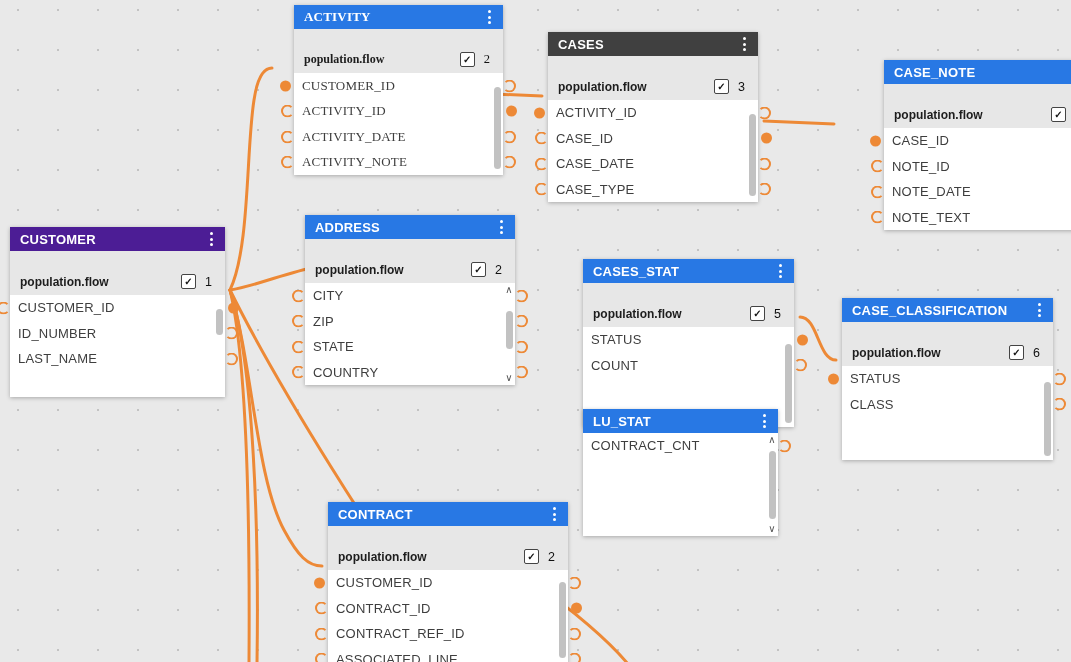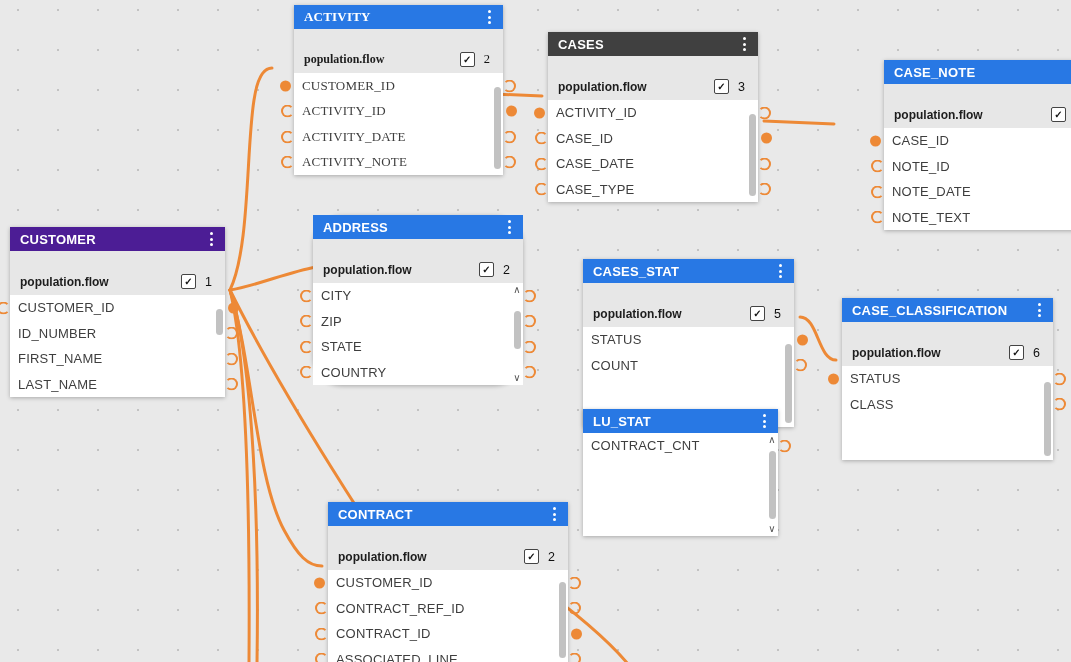--- a/index.html
+++ b/index.html
@@ -186,31 +186,27 @@
         <div class="frow">
           <span class="port l open"></span>
           <span class="fname">CUSTOMER_ID</span>
           <span class="port r connected"></span>
         </div>
         <div class="frow">
           <span class="fname">ID_NUMBER</span>
           <span class="port r open"></span>
         </div>
         <div class="frow">
-          <span class="fname">FIRST_NAME</span>
-          <span class="port r open"></span>
-        </div>
-        <div class="frow">
           <span class="fname">LAST_NAME</span>
           <span class="port r open"></span>
         </div>
         <span class="vthumb" style="top: 14px; height: 26px;"></span>
       </div>
     </div>
-    <div class="table" style="left: 313px; top: 215px; width: 210px; border-radius: 28px;">
+    <div class="table" style="left: 305px; top: 215px; width: 210px;">
       <div class="thead" style="background: rgb(40, 120, 228);">
         <span class="ttl">ADDRESS</span>
         <span class="kebab">
           <i></i>
           <i></i>
           <i></i>
         </span>
       </div>
       <div class="flow">
         <span class="flbl">population.flow</span>
@@ -330,27 +326,27 @@
         <span class="num">2</span>
       </div>
       <div class="tbody" style="height: 101px;">
         <div class="frow">
           <span class="port l connected"></span>
           <span class="fname">CUSTOMER_ID</span>
           <span class="port r open"></span>
         </div>
         <div class="frow">
           <span class="port l open"></span>
+          <span class="fname">CONTRACT_ID</span>
+          <span class="port r connected"></span>
+        </div>
+        <div class="frow">
+          <span class="port l open"></span>
           <span class="fname">CONTRACT_REF_ID</span>
           <span class="port r open"></span>
-        </div>
-        <div class="frow">
-          <span class="port l open"></span>
-          <span class="fname">CONTRACT_ID</span>
-          <span class="port r connected"></span>
         </div>
         <div class="frow">
           <span class="port l open"></span>
           <span class="fname">ASSOCIATED_LINE</span>
           <span class="port r open"></span>
         </div>
         <span class="vthumb" style="top: 12px; height: 76px;"></span>
       </div>
     </div>
   </div>

